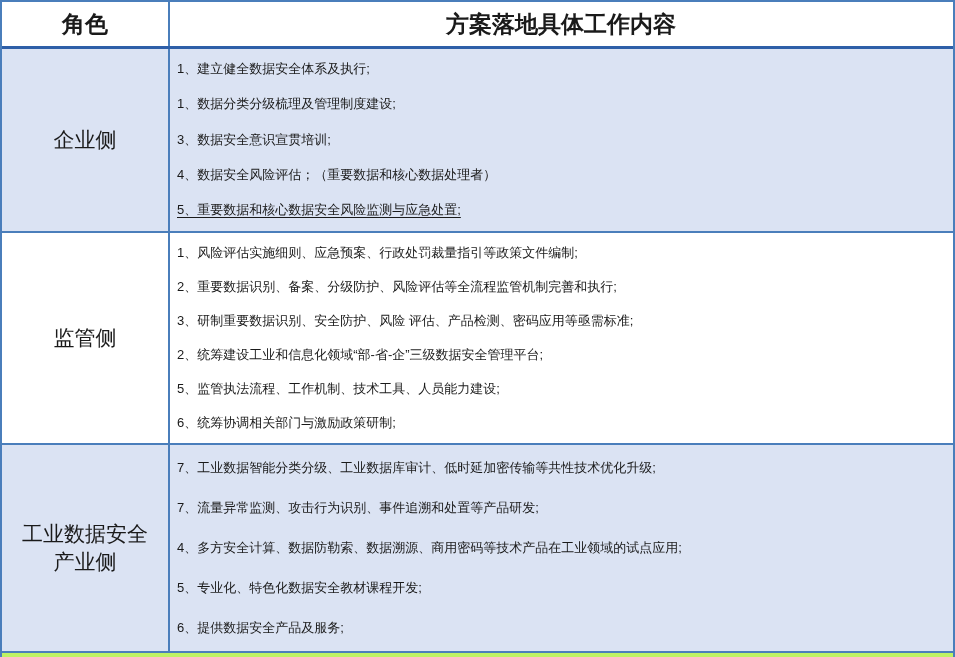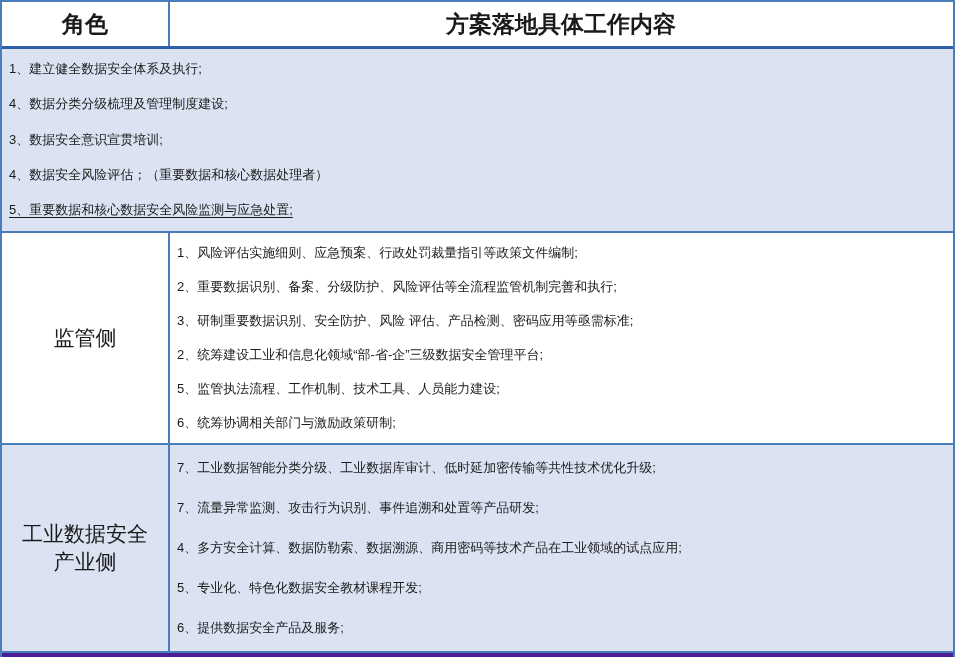--- a/index.html
+++ b/index.html
@@ -4,21 +4,21 @@
 <style>
   * { margin:0; padding:0; box-sizing:border-box; }
   html,body { background:#ffffff; }
   body { font-family:"Liberation Sans","DejaVu Sans",sans-serif; color:#1a1a1a; }
 
   .table {
     width:955px; height:657px;
     border-left:2px solid #4a7ebb;
     border-right:2px solid #4a7ebb;
     border-top:2px solid #4a7ebb;
-    background:#4c1d95;
+    background:#bef264;
     overflow:hidden;
   }
 
   .row { display:flex; width:100%; }
 
   .cell-role {
     flex:0 0 168px;
     border-right:2px solid #4a7ebb;
     display:flex; align-items:center; justify-content:center;
     text-align:center;
@@ -57,23 +57,24 @@
 </head>
 <body>
 
 <div class="table">
   <div class="row row-header">
     <div class="cell-role">角色</div>
     <div class="cell-content">方案落地具体工作内容</div>
   </div>
   <div id="table-body">
   <div class="row row-body row-0">
+    <div class="cell-role">企业侧</div>
     <div class="cell-content">
           <div class="item">1、建立健全数据安全体系及执行;</div>
-          <div class="item">4、数据分类分级梳理及管理制度建设;</div>
+          <div class="item">1、数据分类分级梳理及管理制度建设;</div>
           <div class="item">3、数据安全意识宣贯培训;</div>
           <div class="item">4、数据安全风险评估；（重要数据和核心数据处理者）</div>
           <div class="item underlined">5、重要数据和核心数据安全风险监测与应急处置;</div>
         </div>
   </div>
 
   <div class="row row-body row-1">
     <div class="cell-role">监管侧</div>
     <div class="cell-content">
           <div class="item">1、风险评估实施细则、应急预案、行政处罚裁量指引等政策文件编制;</div>

